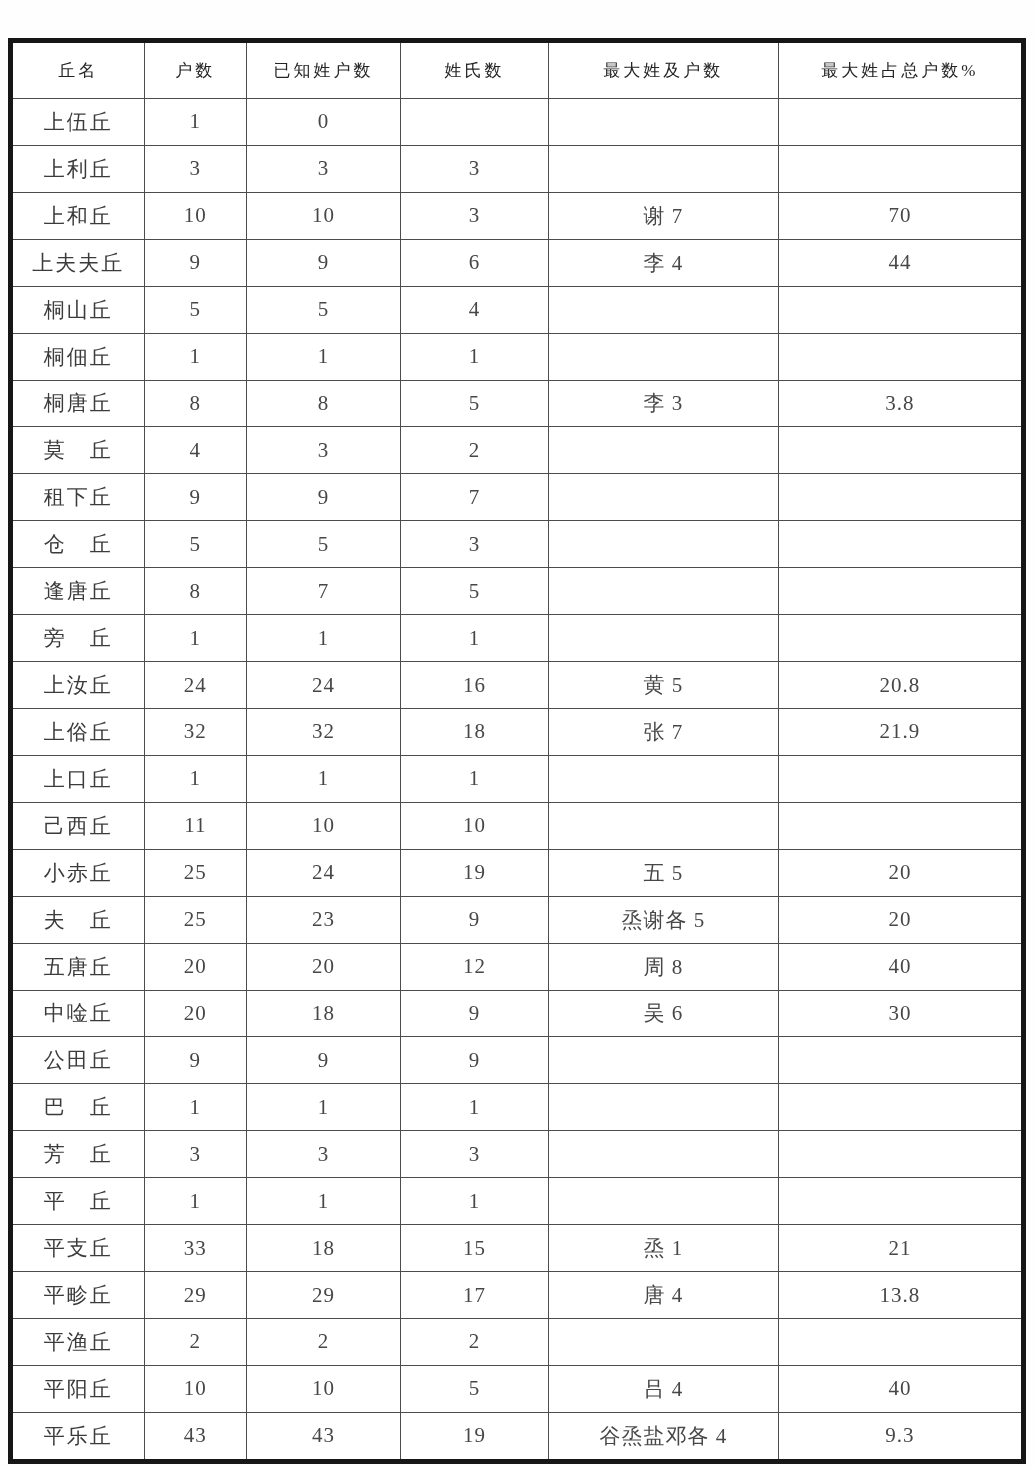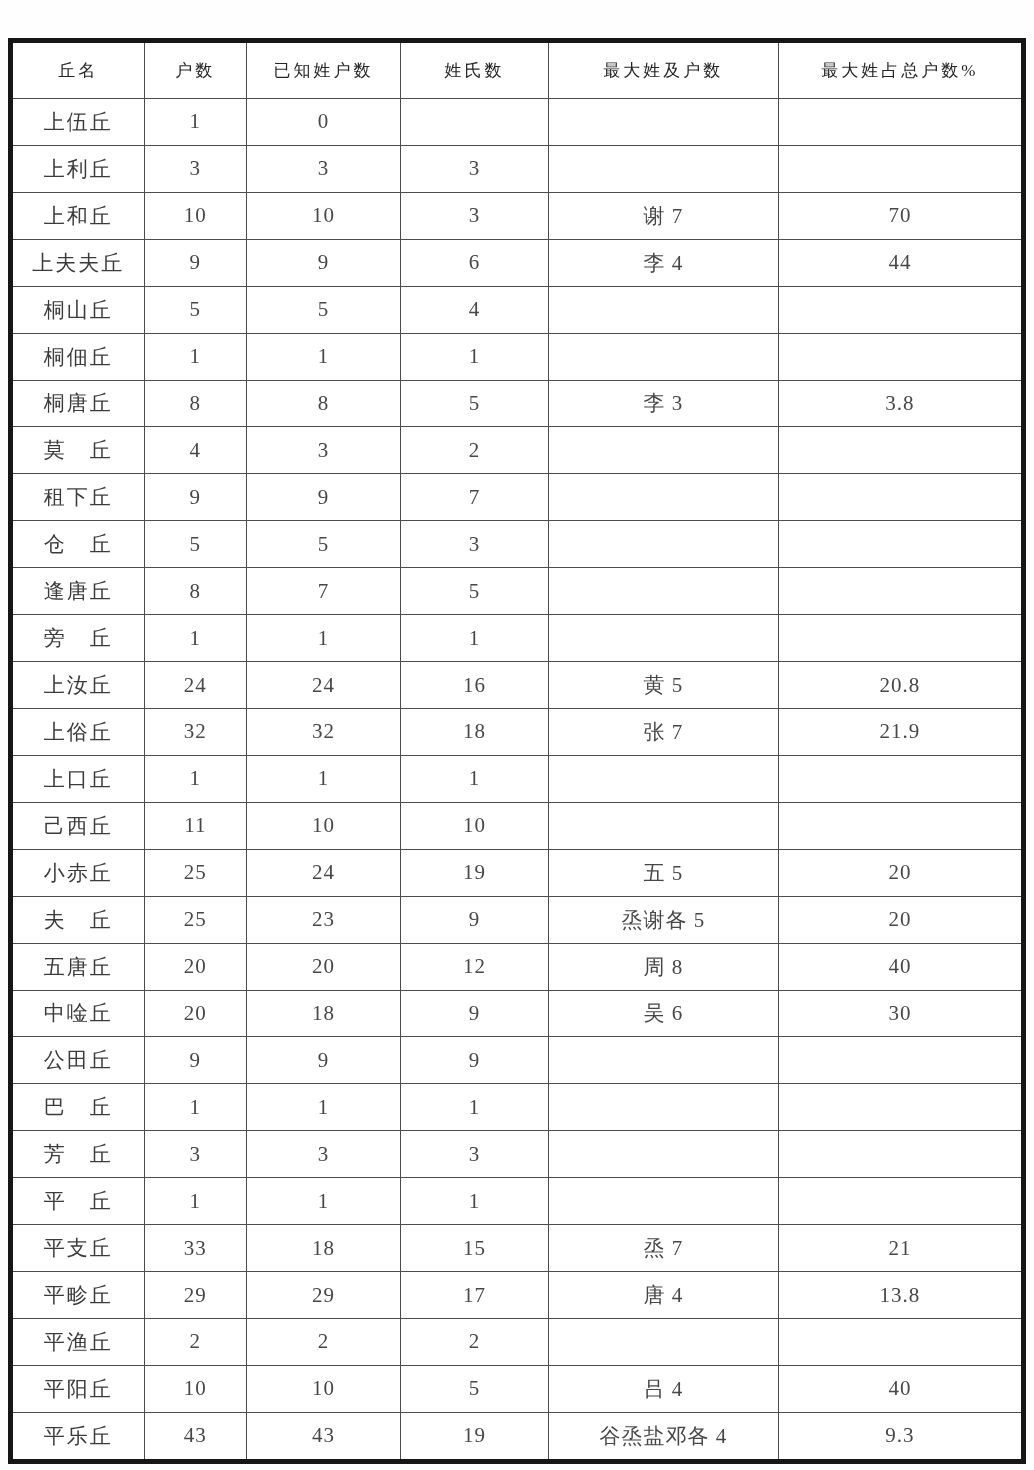--- a/index.html
+++ b/index.html
@@ -252,21 +252,21 @@
         <td class="num">1</td>
         <td class="num">1</td>
         <td class="num"></td>
         <td class="num"></td>
       </tr>
       <tr>
         <td>平支丘</td>
         <td class="num">33</td>
         <td class="num">18</td>
         <td class="num">15</td>
-        <td class="num">烝 7</td>
+        <td class="num">烝 1</td>
         <td class="num">21</td>
       </tr>
       <tr>
         <td>平畛丘</td>
         <td class="num">29</td>
         <td class="num">29</td>
         <td class="num">17</td>
         <td class="num">唐 4</td>
         <td class="num">13.8</td>
       </tr>

